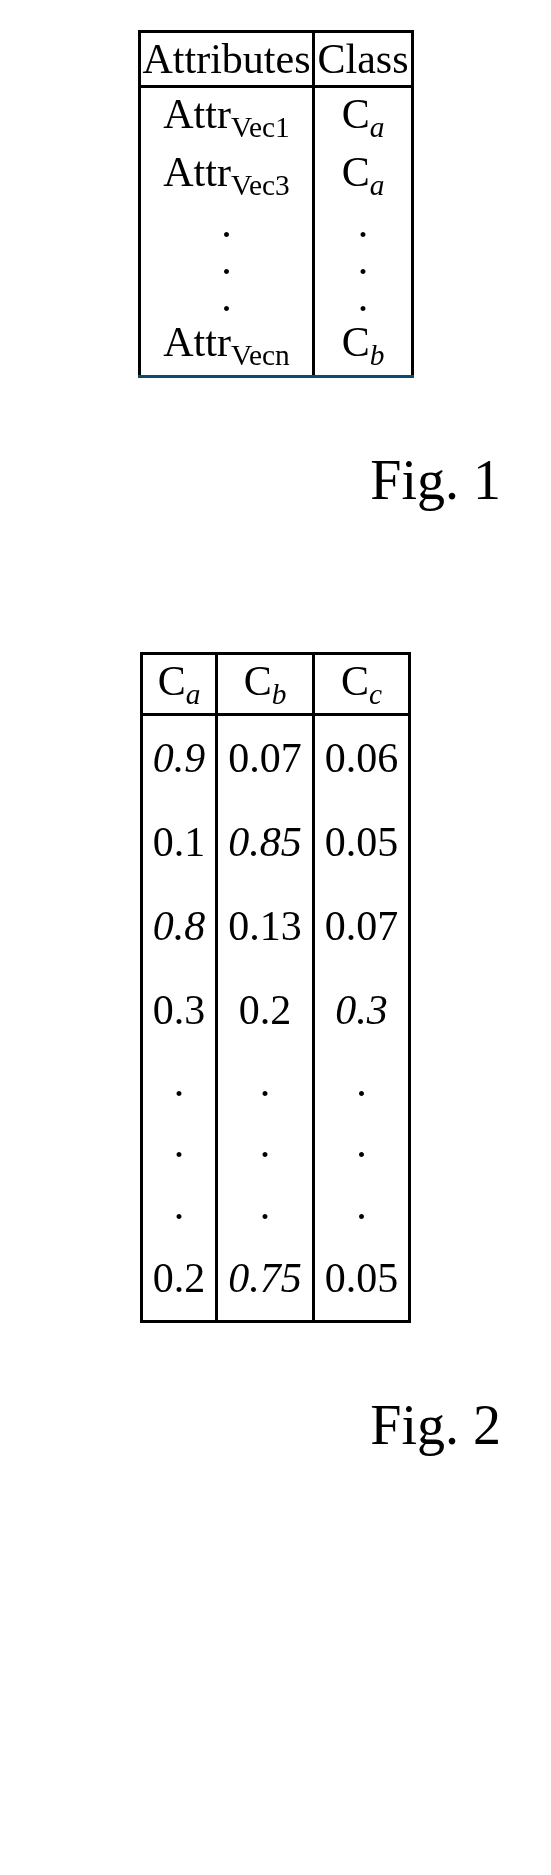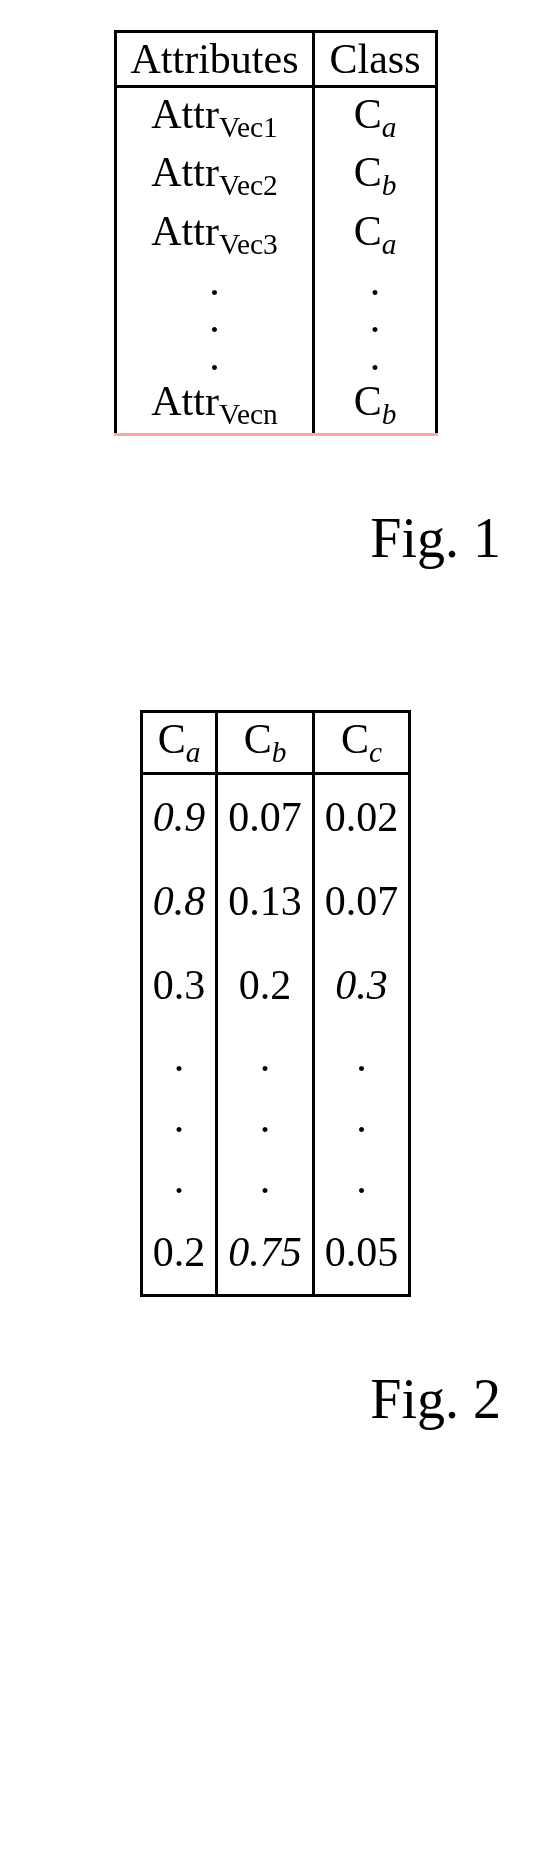--- a/index.html
+++ b/index.html
@@ -11,21 +11,21 @@
     box-sizing: border-box;
     color: #000;
   }
   table {
     border-collapse: collapse;
     margin: 0 auto;
     font-size: 42px;
   }
   th, td {
     border: 3px solid #000;
-    padding: 2px 14px;
+    padding: 2px 2px;
     text-align: center;
     font-weight: normal;
   }
   th {
     font-size: 42px;
   }
   .sub {
     font-size: 0.7em;
     vertical-align: sub;
   }
@@ -38,21 +38,21 @@
     text-align: right;
     font-size: 56px;
     margin: 70px 0 140px 0;
   }
   
   .t1 tbody td {
     border-top: none;
     border-bottom: none;
   }
   .t1 tbody tr:last-child td {
-    border-bottom: 3px solid #fca5a5;
+    border-bottom: 3px solid #0c4a6e;
   }
   .t1 th {
     border-bottom: 3px solid #000;
   }
   
   .t2 tbody td {
     border-top: none;
     border-bottom: none;
     padding: 18px 10px;
   }
@@ -78,24 +78,20 @@
       <th>Attributes</th>
       <th>Class</th>
     </tr>
   </thead>
   <tbody>
     <tr>
       <td><span>Attr</span><span class="sub">Vec1</span></td>
       <td><span>C</span><span class="subi">a</span></td>
     </tr>
     <tr>
-      <td><span>Attr</span><span class="sub">Vec2</span></td>
-      <td><span>C</span><span class="subi">b</span></td>
-    </tr>
-    <tr>
       <td><span>Attr</span><span class="sub">Vec3</span></td>
       <td><span>C</span><span class="subi">a</span></td>
     </tr>
     <tr class="dots">
         <td>.</td>
         <td>.</td>
       </tr>
     <tr class="dots">
         <td>.</td>
         <td>.</td>
@@ -118,21 +114,26 @@
     <tr>
       <th><span>C</span><span class="subi">a</span></th>
       <th><span>C</span><span class="subi">b</span></th>
       <th><span>C</span><span class="subi">c</span></th>
     </tr>
   </thead>
   <tbody>
     <tr>
       <td><span class="it">0.9</span></td>
       <td><span>0.07</span></td>
-      <td><span>0.02</span></td>
+      <td><span>0.06</span></td>
+    </tr>
+    <tr>
+      <td><span>0.1</span></td>
+      <td><span class="it">0.85</span></td>
+      <td><span>0.05</span></td>
     </tr>
     <tr>
       <td><span class="it">0.8</span></td>
       <td><span>0.13</span></td>
       <td><span>0.07</span></td>
     </tr>
     <tr>
       <td><span>0.3</span></td>
       <td><span>0.2</span></td>
       <td><span class="it">0.3</span></td>

